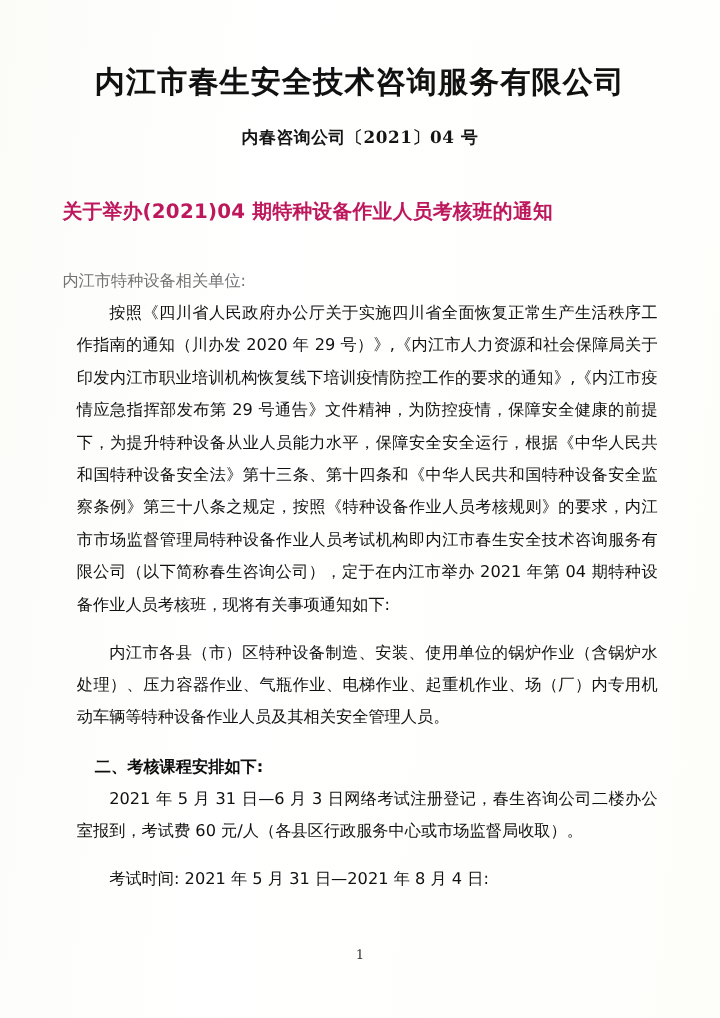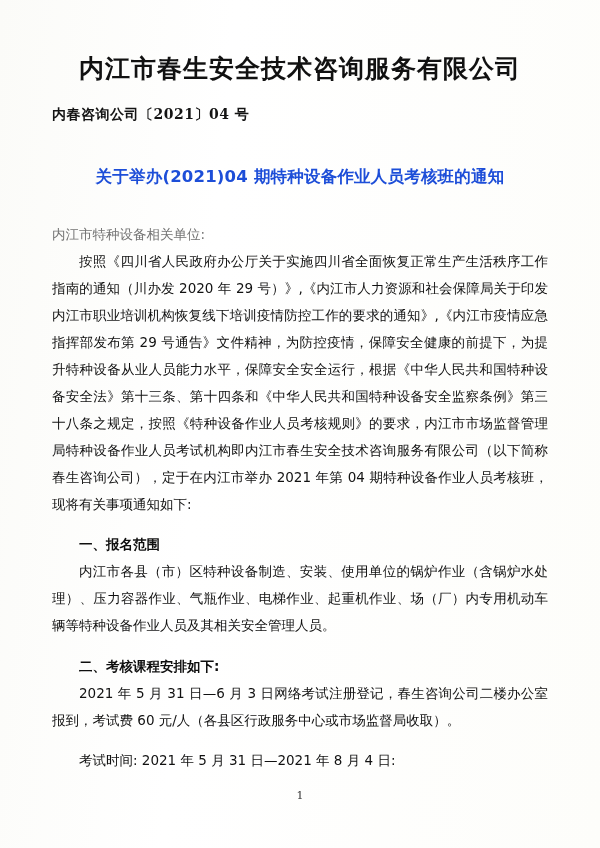--- a/index.html
+++ b/index.html
@@ -36,34 +36,33 @@
     text-align: center;
     font-family: "DejaVu Serif", "Liberation Serif", serif;
     font-weight: bold;
     font-size: 25px;
     letter-spacing: 1px;
     color: #111111;
     margin: 8px 0 0 0;
     line-height: 1.2;
   }
   .doc-number {
-    text-align: left;
+    text-align: center;
     font-family: "DejaVu Serif", "Liberation Serif", serif;
     font-size: 14px;
     font-weight: bold;
     color: #141414;
     margin-top: 22px;
     letter-spacing: 0.5px;
   }
   .doc-title {
-    text-align: center;
     font-family: "DejaVu Sans", "Liberation Sans", sans-serif;
     font-weight: bold;
     font-size: 16.5px;
-    color: #1d4ed8;
+    color: #be185d;
     margin-top: 42px;
     letter-spacing: 0.2px;
   }
   .addressee {
     font-family: "DejaVu Sans", "Liberation Sans", sans-serif;
     font-size: 13.5px;
     color: #737373;
     margin-top: 34px;
     line-height: 1.9;
   }
@@ -81,20 +80,21 @@
     font-family: "DejaVu Sans", "Liberation Sans", sans-serif;
     font-size: 13.5px;
     font-weight: bold;
     color: #0e0e0e;
     line-height: 2.0;
     margin-top: 6px;
     text-indent: 2em;
   }
   .para-tight {
     margin-top: 0;
+    margin-left: 12px;
   }
   .page-number {
     position: absolute;
     bottom: 46px;
     left: 0;
     right: 0;
     text-align: center;
     font-family: "DejaVu Serif", "Liberation Serif", serif;
     font-size: 11px;
     color: #333333;
@@ -109,21 +109,20 @@
     <h1 class="org-title">内江市春生安全技术咨询服务有限公司</h1>
 
     <div class="doc-number">内春咨询公司〔2021〕04 号</div>
 
     <h2 class="doc-title">关于举办(2021)04 期特种设备作业人员考核班的通知</h2>
 
     <div class="addressee">内江市特种设备相关单位:</div>
 
     <p class="body-para para-tight">按照《四川省人民政府办公厅关于实施四川省全面恢复正常生产生活秩序工作指南的通知（川办发 2020 年 29 号）》,《内江市人力资源和社会保障局关于印发内江市职业培训机构恢复线下培训疫情防控工作的要求的通知》,《内江市疫情应急指挥部发布第 29 号通告》文件精神，为防控疫情，保障安全健康的前提下，为提升特种设备从业人员能力水平，保障安全安全运行，根据《中华人民共和国特种设备安全法》第十三条、第十四条和《中华人民共和国特种设备安全监察条例》第三十八条之规定，按照《特种设备作业人员考核规则》的要求，内江市市场监督管理局特种设备作业人员考试机构即内江市春生安全技术咨询服务有限公司（以下简称春生咨询公司），定于在内江市举办 2021 年第 04 期特种设备作业人员考核班，现将有关事项通知如下:</p>
 
-    <div class="section-heading">一、报名范围</div>
 
     <p class="body-para para-tight">内江市各县（市）区特种设备制造、安装、使用单位的锅炉作业（含锅炉水处理）、压力容器作业、气瓶作业、电梯作业、起重机作业、场（厂）内专用机动车辆等特种设备作业人员及其相关安全管理人员。</p>
 
     <div class="section-heading">二、考核课程安排如下:</div>
 
     <p class="body-para para-tight">2021 年 5 月 31 日—6 月 3 日网络考试注册登记，春生咨询公司二楼办公室报到，考试费 60 元/人（各县区行政服务中心或市场监督局收取）。</p>
 
     <p class="body-para para-tight">考试时间: 2021 年 5 月 31 日—2021 年 8 月 4 日:</p>
 
   </div>

